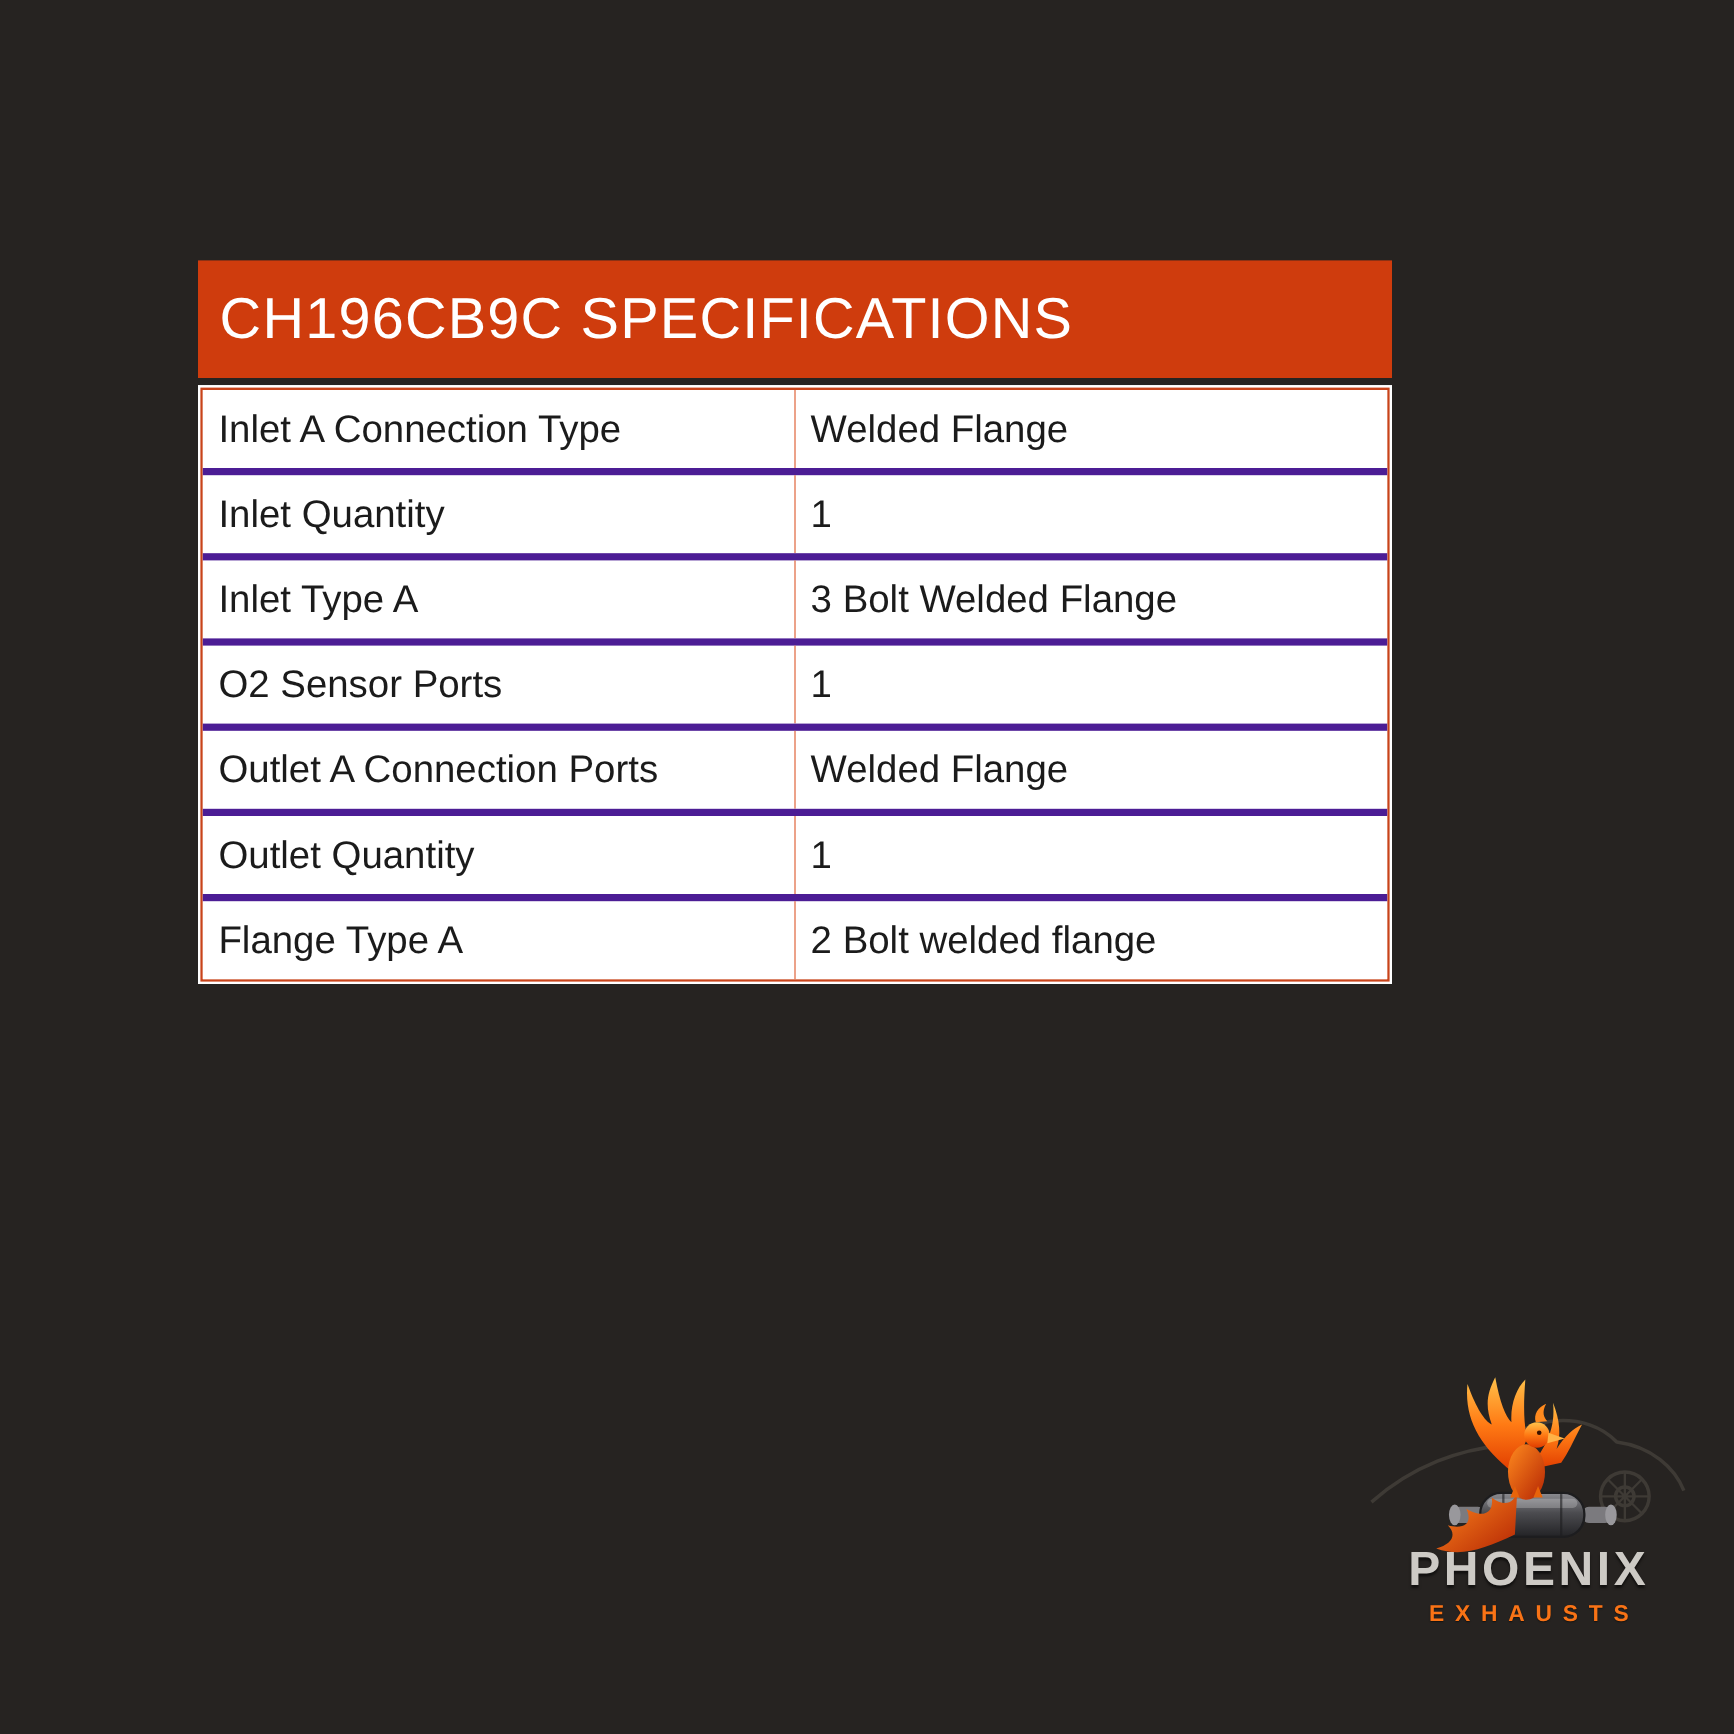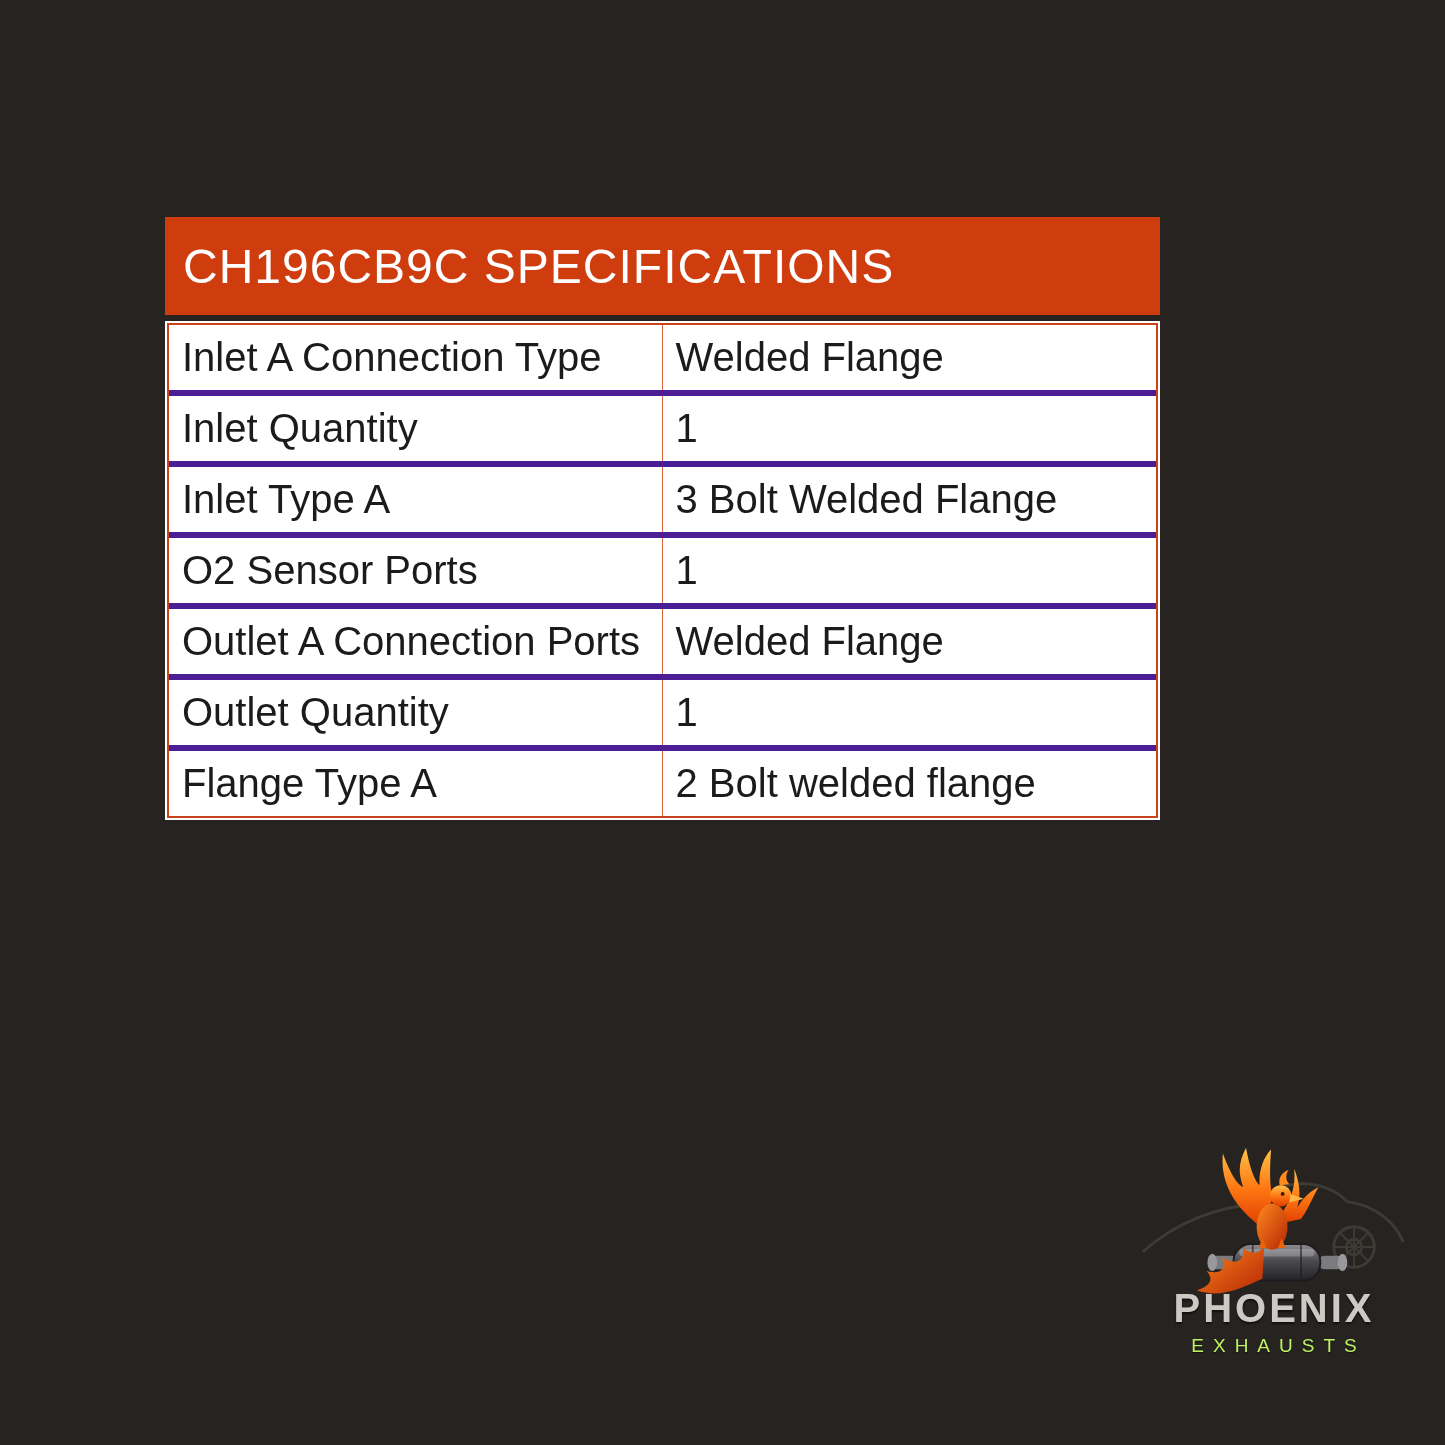--- a/index.html
+++ b/index.html
@@ -36,44 +36,44 @@
   .spec-row{
     display:flex;
     height:65px;
     border-top:6px solid #4c1d95;
     background:#ffffff;
   }
   .spec-row:first-child{border-top:none;}
   .cell{
     box-sizing:border-box;
     display:flex;align-items:center;
-    font-size:40px;
+    font-size:32px;
     color:#1b1b1b;
     padding-left:13px;
     overflow:hidden;white-space:nowrap;
   }
   .cell.label{width:50%;border-right:1px solid #e0653c;}
   .cell.value{width:50%;}
   .logo{
     position:absolute;left:1128px;top:1138px;width:292px;
     display:flex;flex-direction:column;align-items:center;
   }
   .logo svg{display:block;}
   .logo-name{
     margin-top:-14px;
     font-size:40px;font-weight:700;
     letter-spacing:3px;
     color:#cdcac5;
     text-shadow:0 2px 2px rgba(0,0,0,0.55);
   }
   .logo-sub{
     margin-top:4px;
-    font-size:19px;font-weight:400;
+    font-size:19px;font-weight:700;
     letter-spacing:9px;
-    color:#bef264;
+    color:#f97316;
     text-shadow:0 1px 1px rgba(0,0,0,0.5);
     padding-left:9px; 
   }
 </style>
 </head>
 <body>
 
 <div>
 
   <div class="spec-card">

